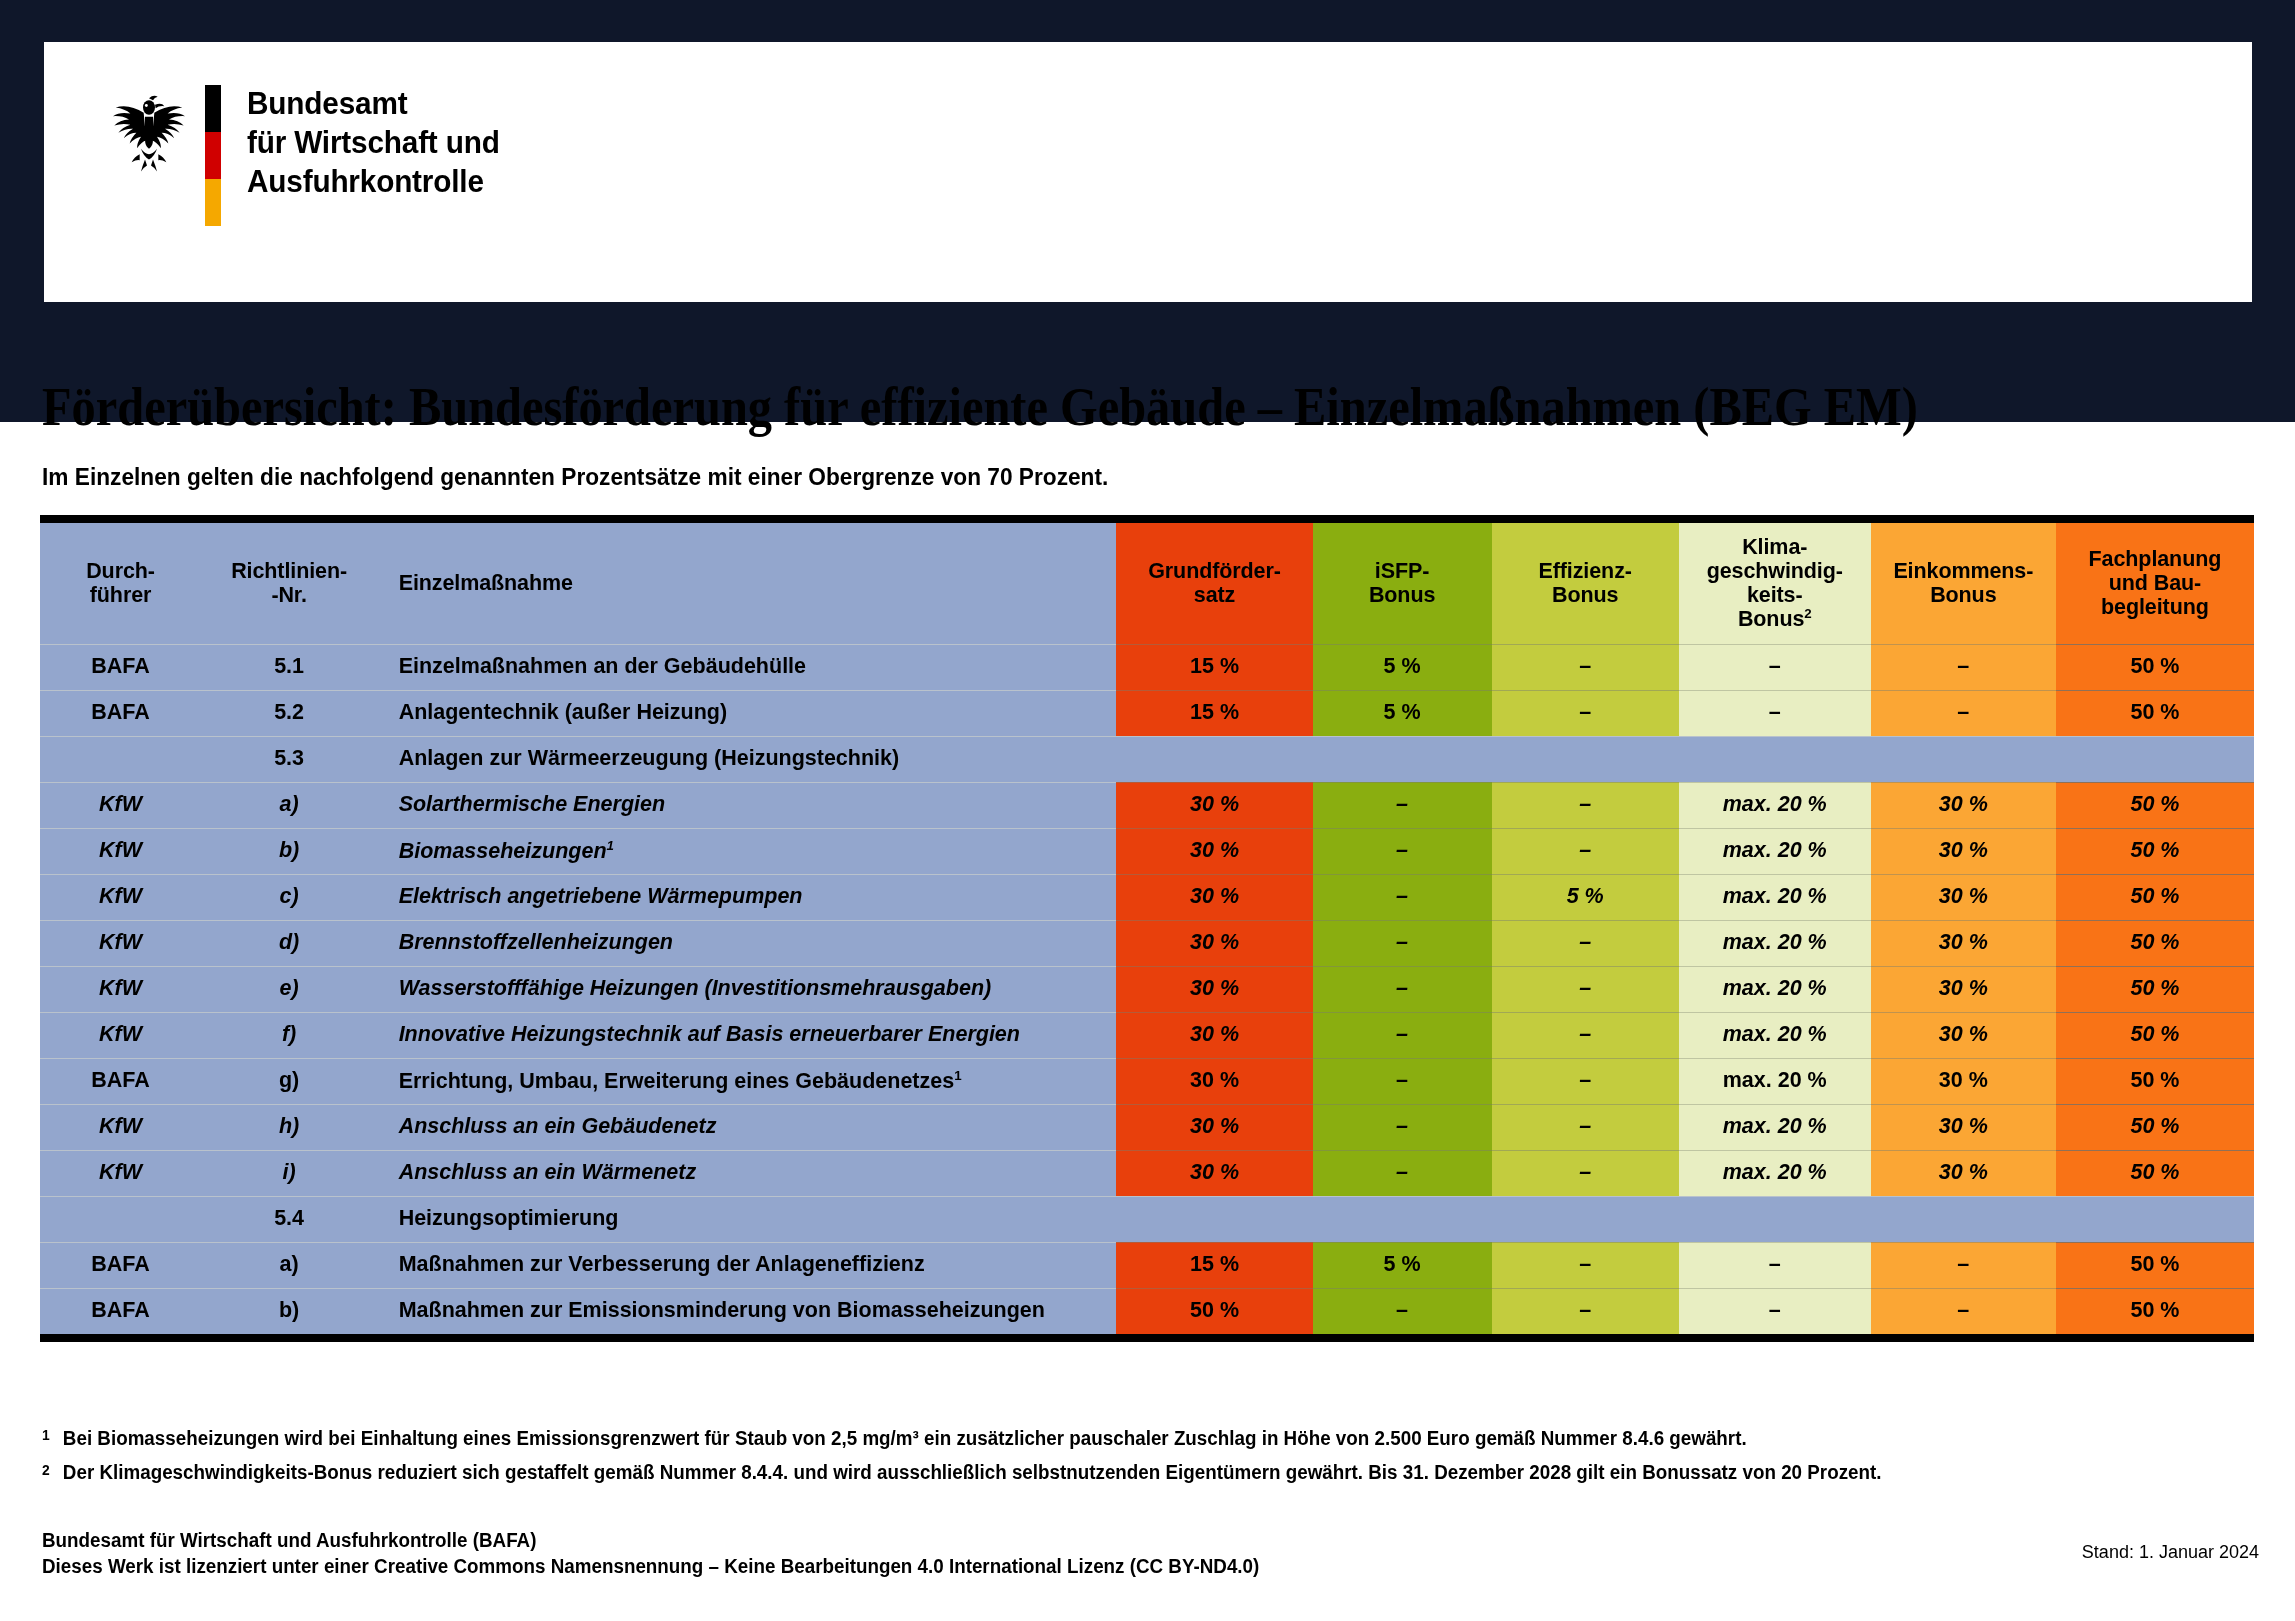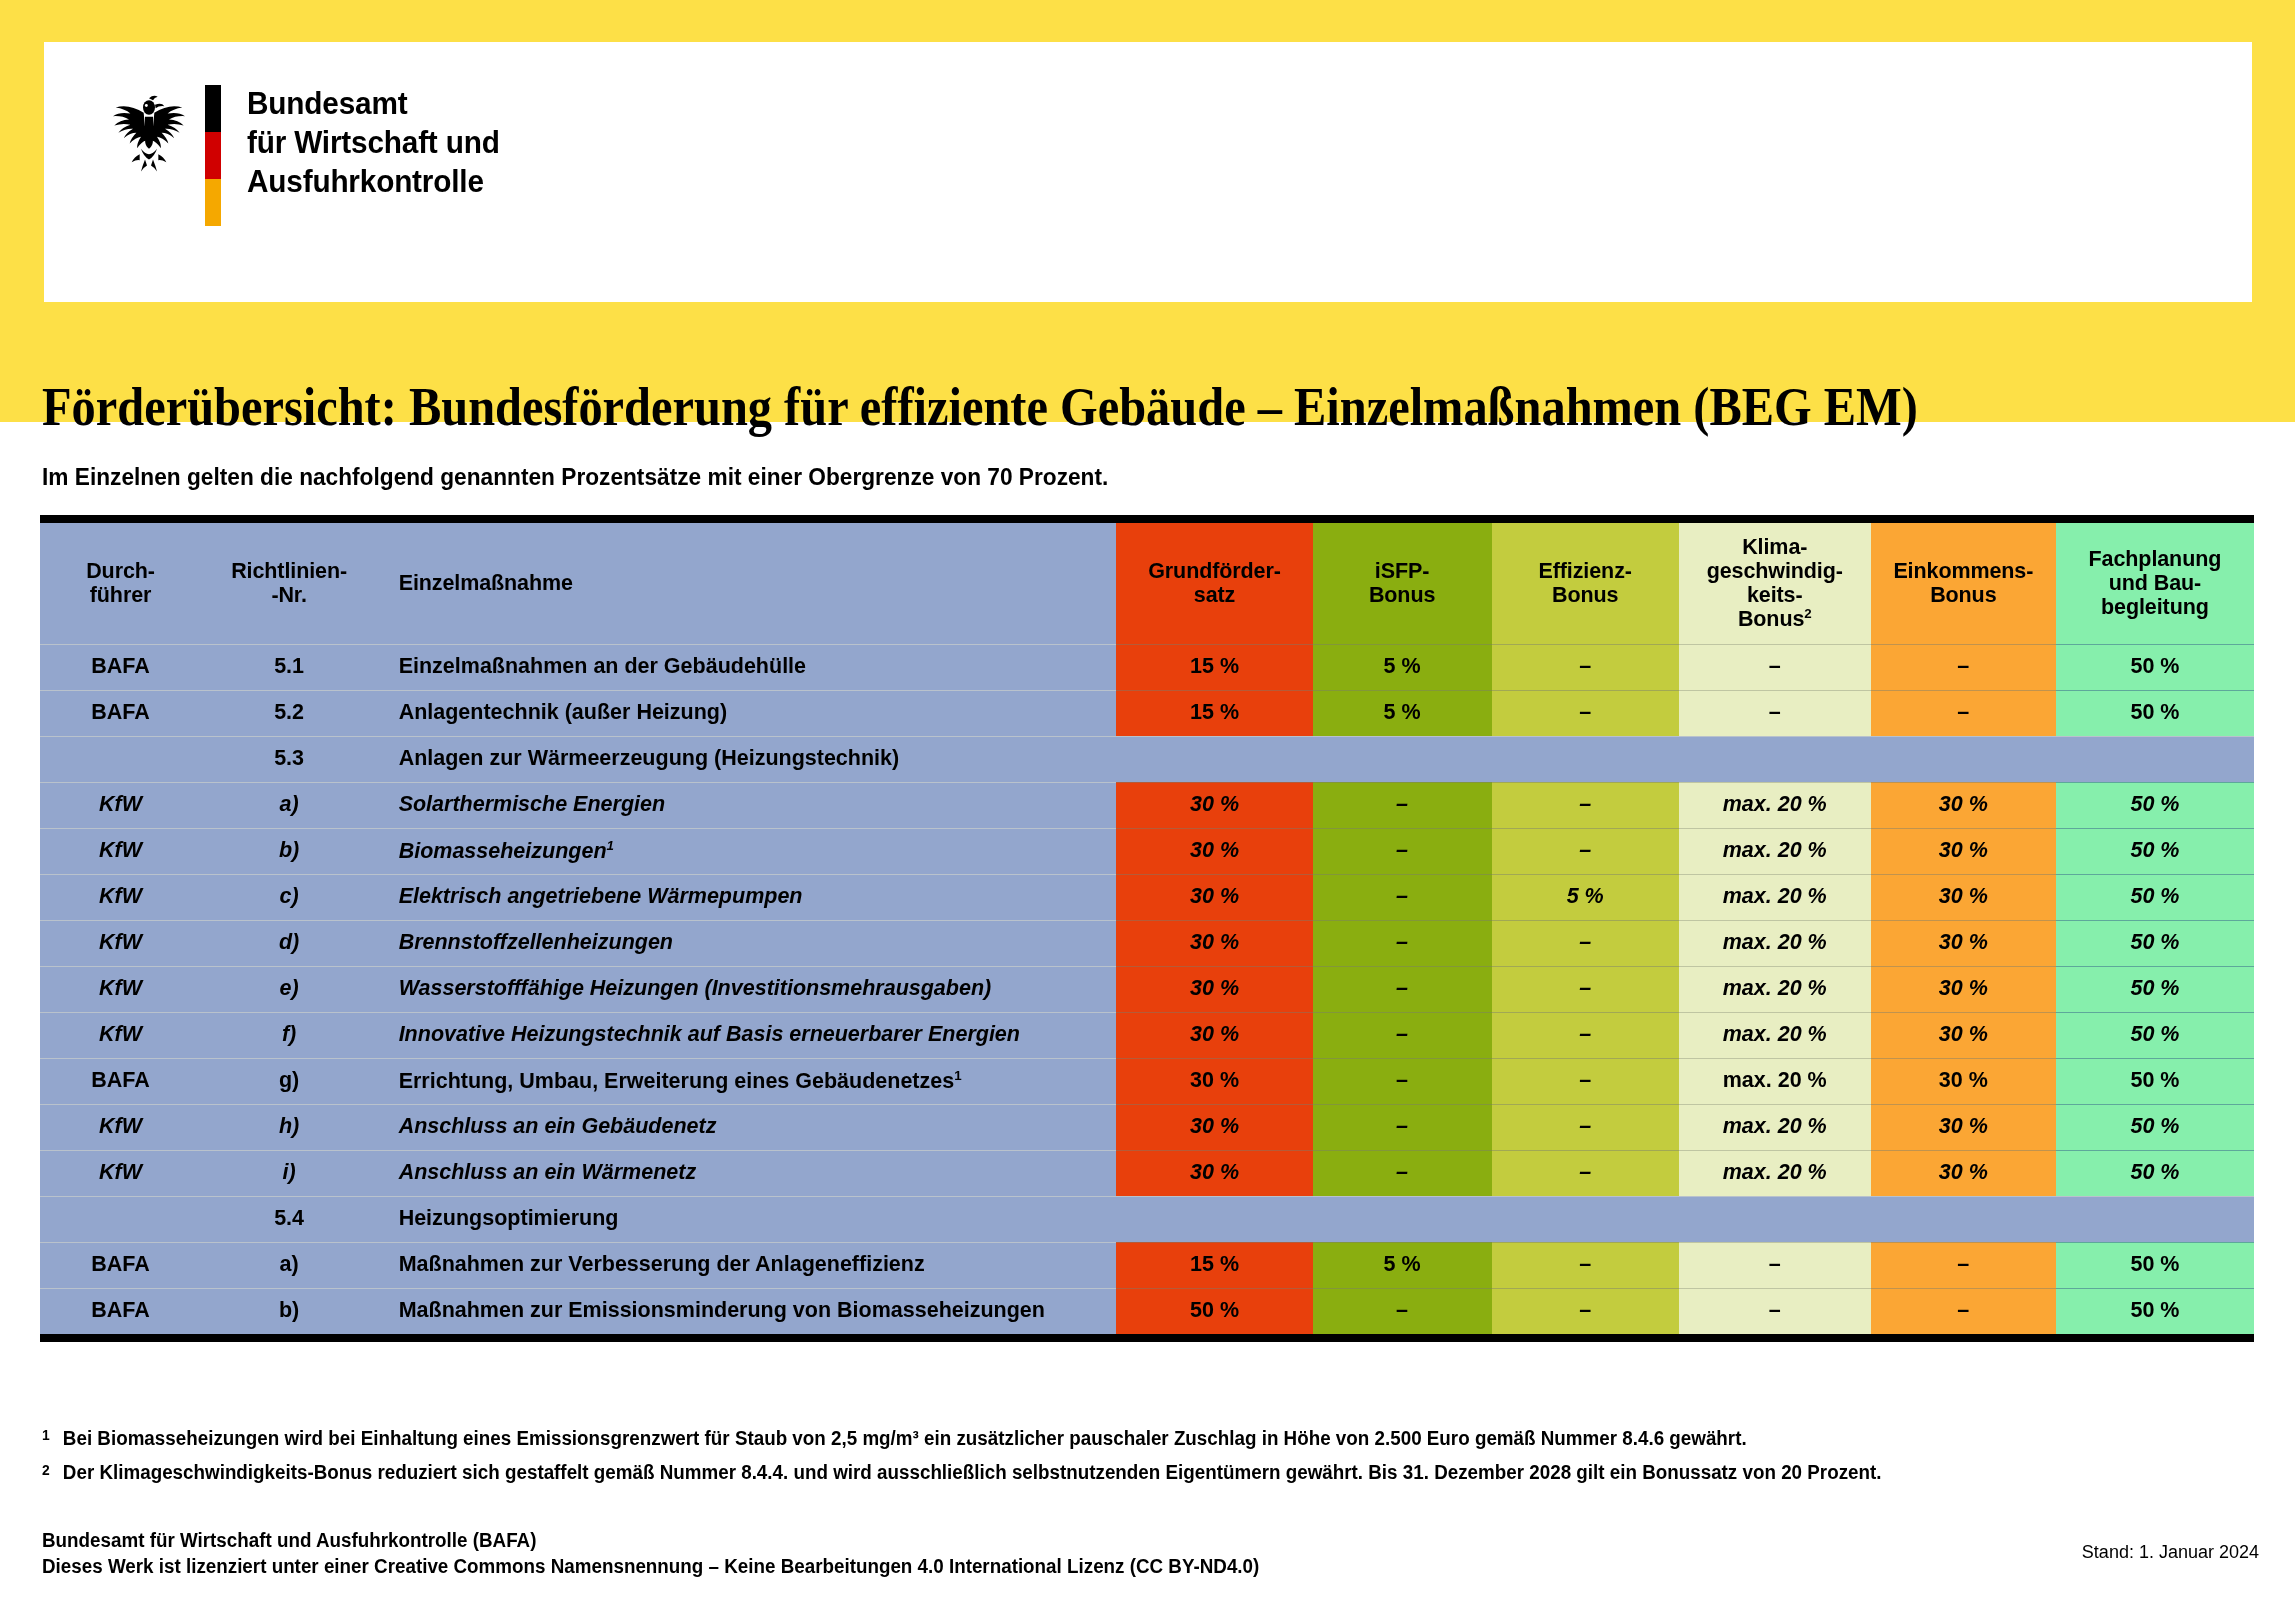--- a/index.html
+++ b/index.html
@@ -7,21 +7,21 @@
   body {
     background:#ffffff;
     font-family:"Liberation Sans", sans-serif;
     position:relative;
     overflow:hidden;
   }
 
   
   .banner {
     position:absolute; left:0; top:0; width:2295px; height:422px;
-    background:#fde047;
+    background:#0f172a;
   }
   .logo-box {
     position:absolute; left:44px; top:42px; width:2208px; height:260px;
     background:#ffffff;
   }
   .logo-wrap {
     position:absolute; left:65px; top:42px;
     display:flex; align-items:flex-start; gap:16px;
   }
   .eagle { width:80px; height:95px; display:block; }
@@ -95,21 +95,21 @@
   col.c-eink  { width:185px; }
   col.c-fach  { width:198px; }
 
   
   .bg-label  { background:#93a6cd; }
   .bg-grund  { background:#e8400c; }
   .bg-isfp   { background:#8aae10; }
   .bg-eff    { background:#c3cc3e; }
   .bg-klima  { background:#e8eec2; }
   .bg-eink   { background:#fba634; }
-  .bg-fach   { background:#86efac; }
+  .bg-fach   { background:#f97316; }
 
   
   tr.hdr td {
     height:121px;
     font-family:"Liberation Sans", sans-serif;
     font-weight:700;
     font-size:21.5px;
     line-height:1.12;
     color:#000;
     text-align:center;

